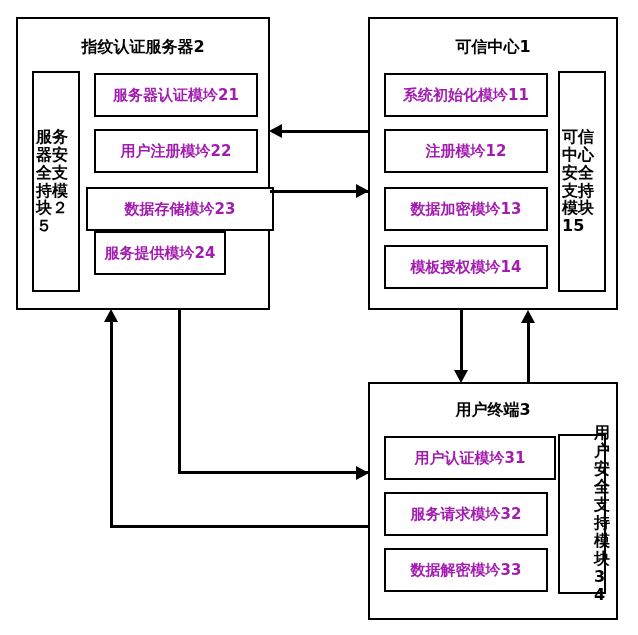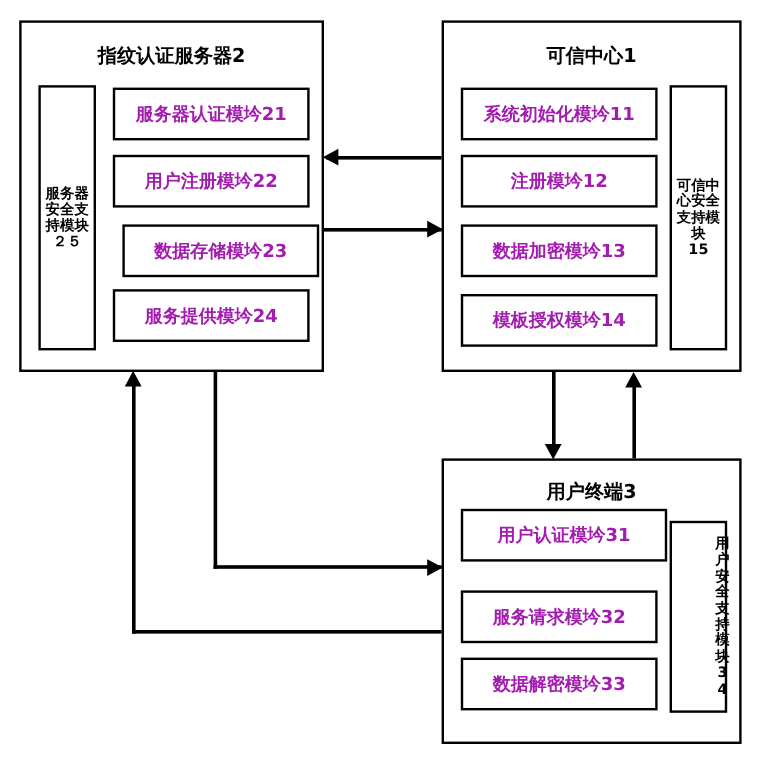--- a/index.html
+++ b/index.html
@@ -58,25 +58,25 @@
     position: absolute;
     box-sizing: border-box;
     border: 2px solid #000000;
     background: #ffffff;
     display: flex;
     align-items: center;
     justify-content: center;
     padding: 4px 2px;
   }
   .sidebox .vtext {
-    font-size: 12px;
+    font-size: 16px;
     font-weight: bold;
     color: #000000;
     line-height: 1.12;
-    text-align: center;
+    text-align: left;
     word-break: break-all;
   }
 
   
   .hline {
     position: absolute;
     height: 0;
     border-top: 3px solid #000000;
   }
   .vline {
@@ -117,41 +117,41 @@
 
   <div class="sysbox" style="left:16px; top:17px; width:254px; height:293px;">
     <div class="title" style="top:18px;">指纹认证服务器2</div>
 
     <div class="sidebox" style="left:14px; top:52px; width:48px; height:221px;">
       <span class="vtext">服务器安全支持模块２５</span>
     </div>
 
     <div class="modbox" style="left:76px; top:54px; width:164px; height:44px;">服务器认证模坅21</div>
     <div class="modbox" style="left:76px; top:110px; width:164px; height:44px;">用户注册模坅22</div>
-    <div class="modbox" style="left:84px; top:168px; width:164px; height:44px;">数据存储模坅23</div>
-    <div class="modbox" style="left:76px; top:222px; width:164px; height:44px;">服务提供模坅24</div>
+    <div class="modbox" style="left:68px; top:168px; width:188px; height:44px;">数据存储模坅23</div>
+    <div class="modbox" style="left:76px; top:212px; width:132px; height:44px;">服务提供模坅24</div>
   </div>
 
   <div class="sysbox" style="left:368px; top:17px; width:250px; height:293px;">
     <div class="title" style="top:18px;">可信中心1</div>
 
     <div class="modbox" style="left:14px; top:54px; width:164px; height:44px;">系统初始化模坅11</div>
     <div class="modbox" style="left:14px; top:110px; width:164px; height:44px;">注册模坅12</div>
     <div class="modbox" style="left:14px; top:168px; width:164px; height:44px;">数据加密模坅13</div>
     <div class="modbox" style="left:14px; top:226px; width:164px; height:44px;">模板授权模坅14</div>
 
     <div class="sidebox" style="left:188px; top:52px; width:48px; height:221px;">
       <span class="vtext"><span>可信中心安全支持模块</span><br><span>15</span></span>
     </div>
   </div>
 
   <div class="sysbox" style="left:368px; top:382px; width:250px; height:238px;">
     <div class="title" style="top:16px;">用户终端3</div>
 
-    <div class="modbox" style="left:14px; top:40px; width:172px; height:44px;">用户认证模坅31</div>
+    <div class="modbox" style="left:14px; top:52px; width:172px; height:44px;">用户认证模坅31</div>
     <div class="modbox" style="left:14px; top:108px; width:164px; height:44px;">服务请求模坅32</div>
     <div class="modbox" style="left:14px; top:164px; width:164px; height:44px;">数据解密模坅33</div>
 
     <div class="sidebox" style="left:188px; top:50px; width:48px; height:160px;padding-left:42px;">
       <span class="vtext"><span>用户安全支持模块</span><br><span>34</span></span>
     </div>
   </div>
 
   <div class="hline" style="left:272px; top:130px; width:96px;"></div>
   <div class="arrow left" style="left:269px; top:124px;"></div>

